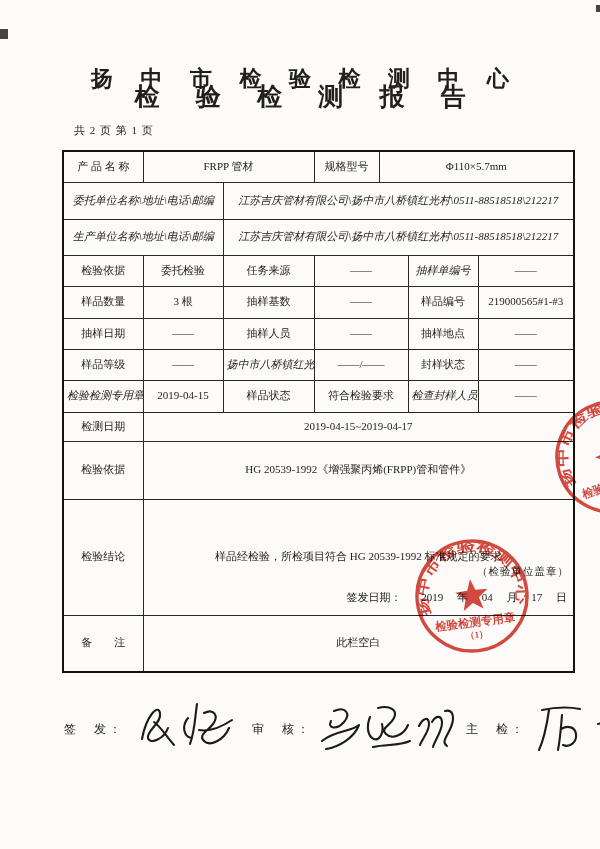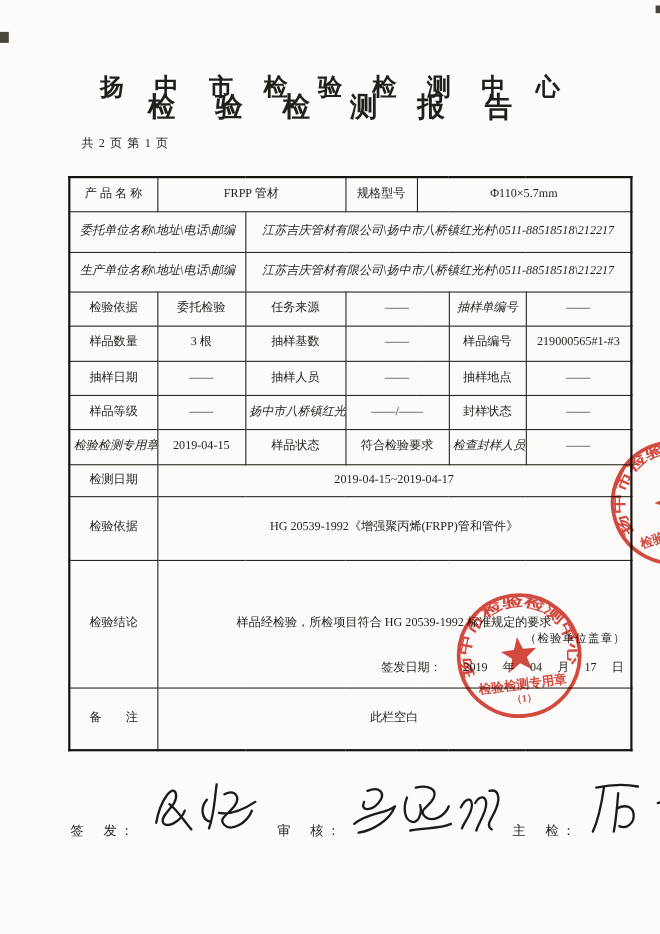--- a/index.html
+++ b/index.html
@@ -19,21 +19,21 @@
     position:absolute; top:80px; left:0; width:100%;
     text-align:center; font-size:25px; font-weight:bold;
     letter-spacing:15px; text-indent:15px; white-space:nowrap;
   }
   .doc-line {
     position:absolute; top:123px; left:74px; right:56px;
     display:flex; justify-content:space-between;
     font-size:11px; letter-spacing:1px;
   }
   table.report {
-    position:absolute; left:62px; top:160px; width:512px;
+    position:absolute; left:62px; top:150px; width:512px;
     border-collapse:collapse; table-layout:fixed;
     border:2px solid #16130f;
   }
   table.report td {
     border:1px solid #2b2username620; font-size:11px; line-height:1.25;
     text-align:center; vertical-align:middle;
     padding:2px 3px; overflow:hidden; white-space:nowrap;
   }
   table.report td { border:1px solid #2b2620; }
   td.leftpad { text-align:left; padding-left:9px; }
@@ -42,21 +42,21 @@
   td.concl {
     position:relative; vertical-align:top; text-align:left;
     padding:26px 10px 8px 12px;
   }
   .seal-hint { position:absolute; right:4px; bottom:36px; font-size:10.5px; letter-spacing:1px; }
   .issue-line { position:absolute; right:6px; bottom:10px; font-size:11px; white-space:nowrap; }
   .issue-line .lbl { margin-right:17px; }
   .issue-line .dt { word-spacing:11px; }
   .sig-row {
     position:absolute; left:64px; top:694px; right:3px; height:70px;
-    display:flex; align-items:flex-end;
+    display:flex; align-items:center;
   }
   .sig-label { font-size:12px; letter-spacing:3px; white-space:nowrap; }
   .sig-svg { flex:0 0 auto; }
   .ink { stroke:#1d1a17; stroke-width:2.1; fill:none; stroke-linecap:round; stroke-linejoin:round; }
   .stamp { position:absolute; mix-blend-mode:multiply; opacity:.92; }
   .stamp text { font-family:"Liberation Serif","DejaVu Serif",serif; font-weight:bold; }
   .speck { position:absolute; background:#4a443d; }
 </style>
 </head>
 <body>

